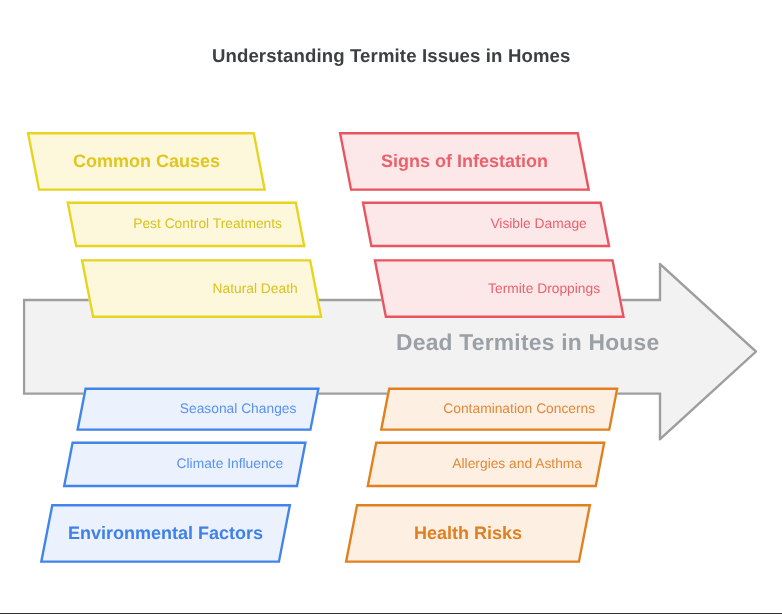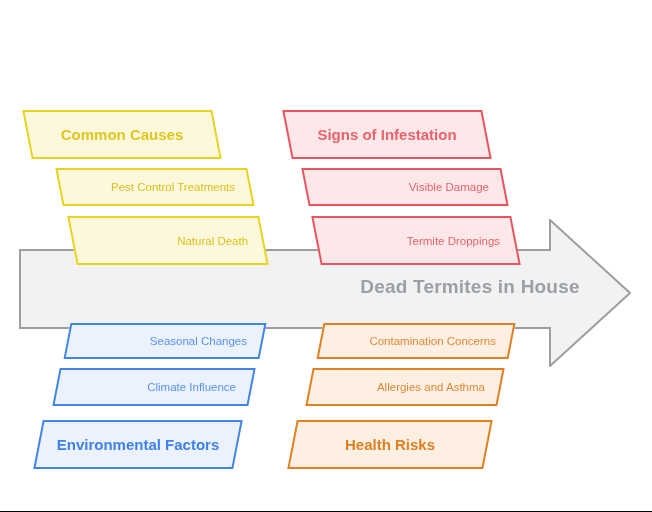--- a/index.html
+++ b/index.html
@@ -38,21 +38,21 @@
     top: 219px;
     width: 612px;
     height: 148px;
   }
   #central-arrow svg { display: block; }
   #arrow-label {
     position: absolute;
     left: 330px;
     top: 276px;
     width: 280px;
-    text-align: center;
+    text-align: left;
     font-size: 19px;
     font-weight: bold;
     color: #9aa0a6;
     letter-spacing: 0.2px;
     white-space: nowrap;
   }
 
   
   .prow {
     position: absolute;
@@ -100,20 +100,21 @@
   
   .c-orange { background: #fdf0e2; border-color: #e08020; }
   .c-orange .plabel { color: #e2883a; }
   .c-orange.head .plabel { color: #de7f20; }
 </style>
 </head>
 <body>
 
 <div id="canvas">
 
+  <div id="page-title">Understanding Termite Issues in Homes</div>
 
   <div id="central-arrow">
     <svg width="612" height="148" viewBox="0 0 612 148" xmlns="http://www.w3.org/2000/svg">
       <polygon points="1,31 531,31 531,1 611,74 531,147 531,109 1,109" fill="#f2f2f2" stroke="#9e9e9e" stroke-width="2" stroke-linejoin="miter"></polygon>
     </svg>
   </div>
   <div id="arrow-label">Dead Termites in House</div>
 
   <div class="prow head c-yellow lean-a" style="left:27px; top:110px; width:190px; height:49px;">
     <span class="plabel">Common Causes</span>

